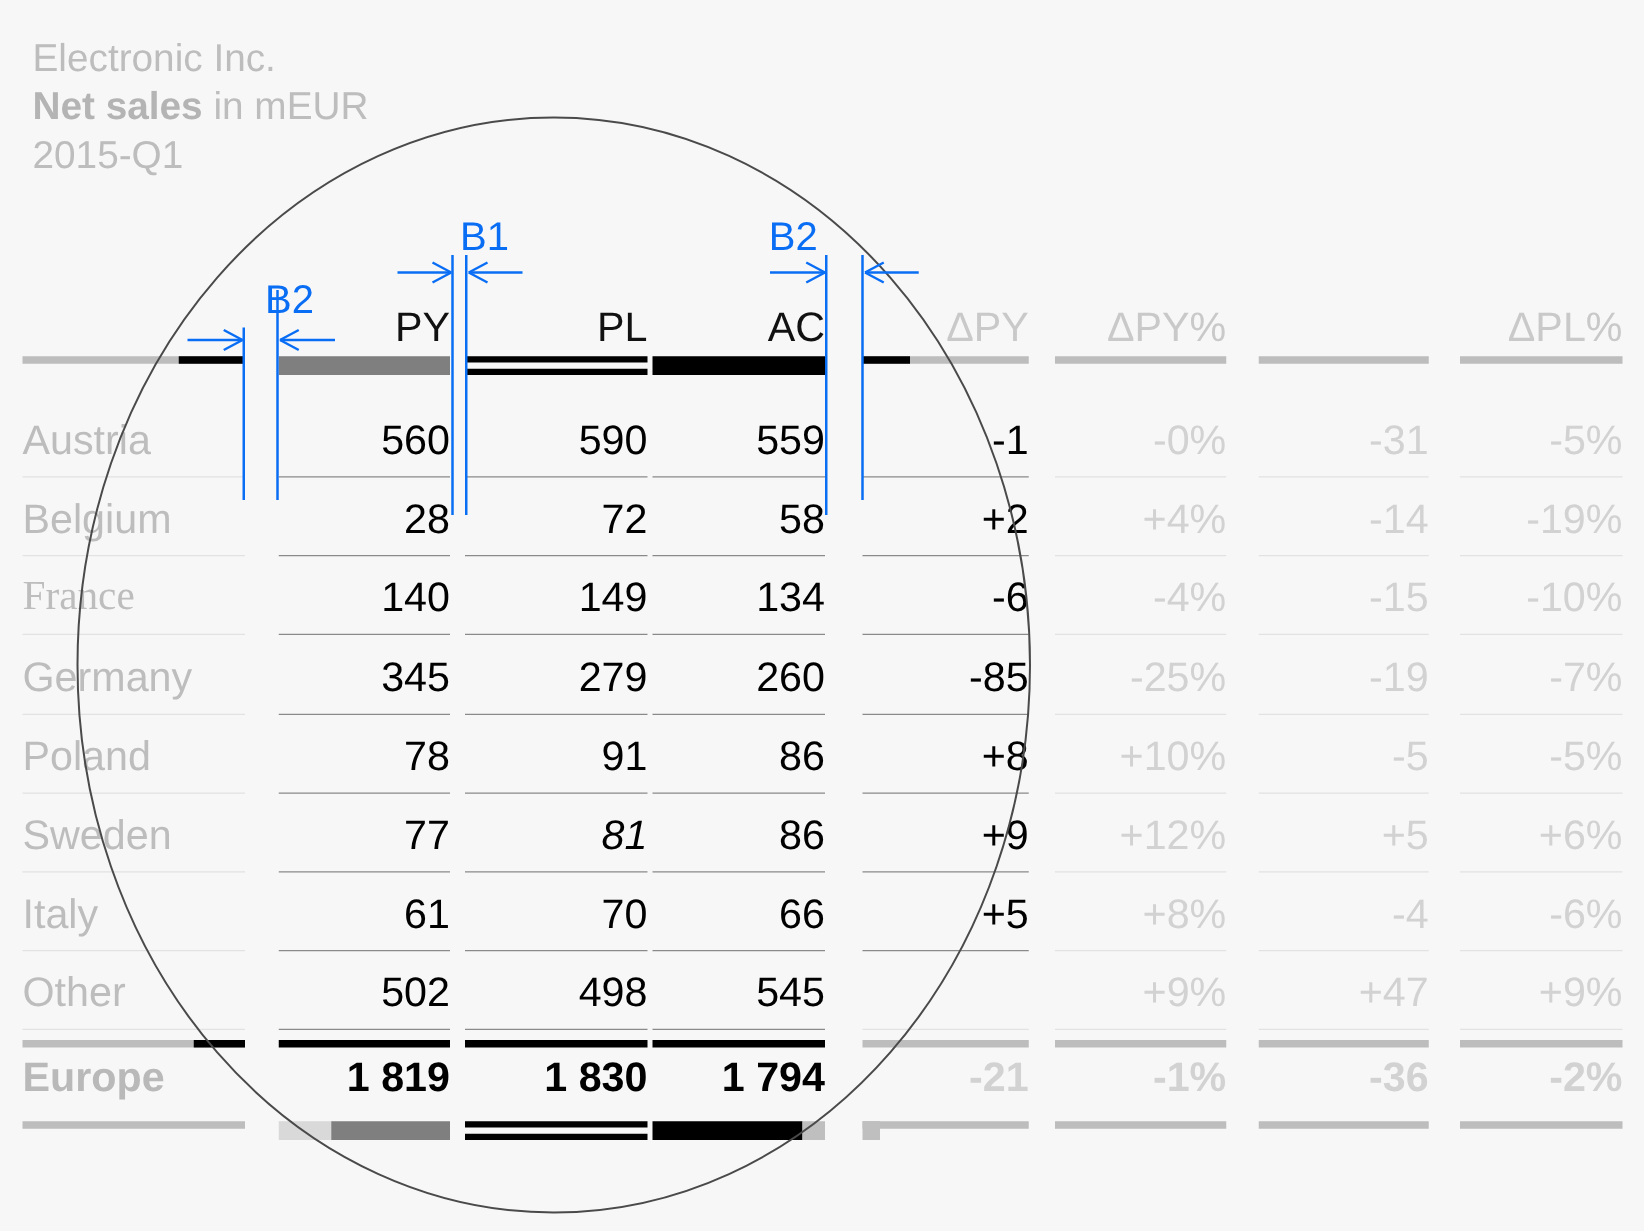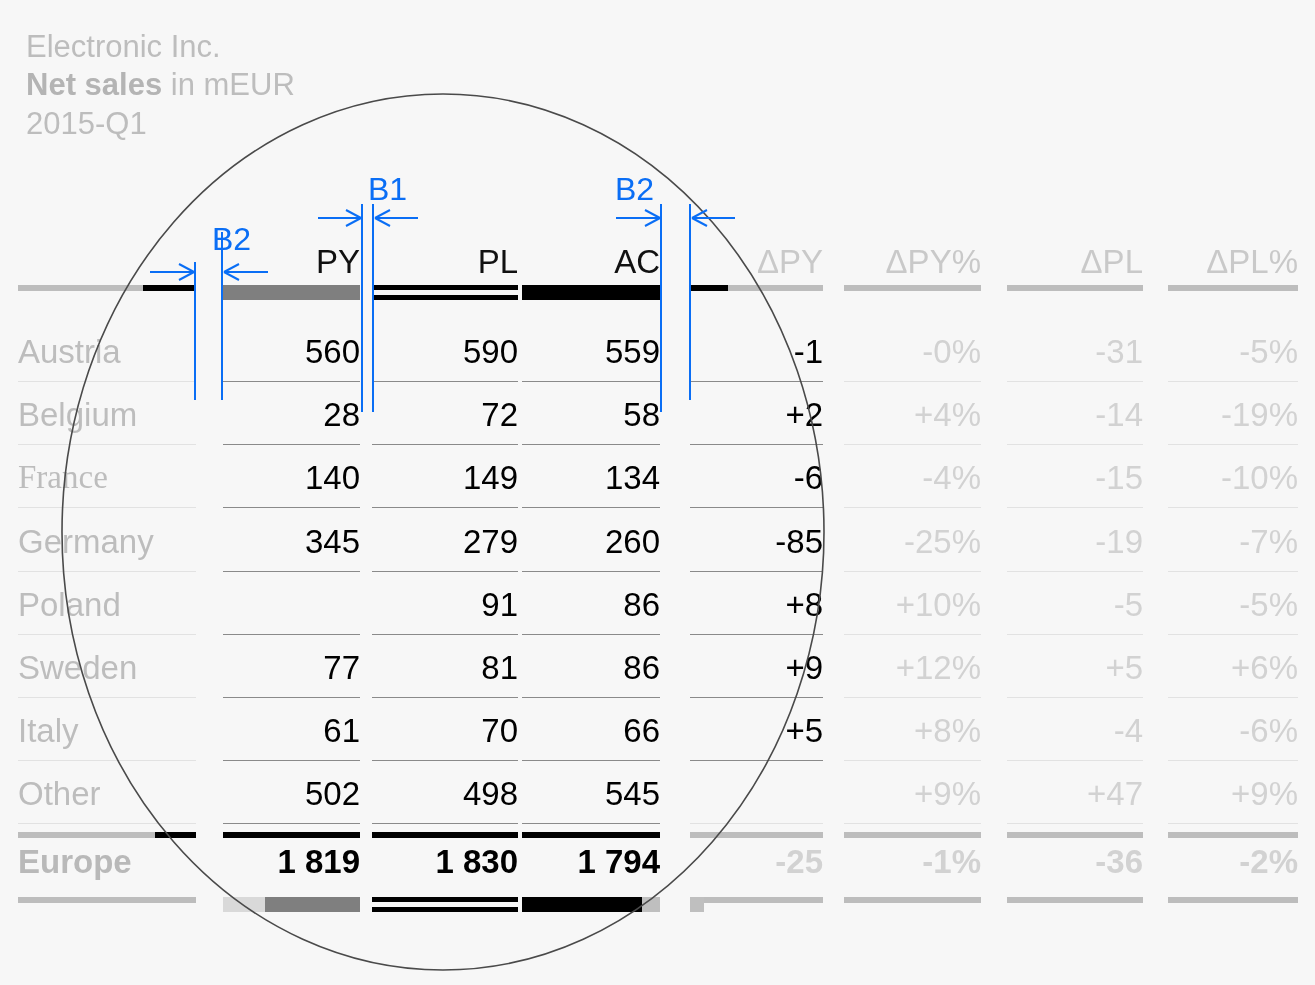--- a/index.html
+++ b/index.html
@@ -81,21 +81,20 @@
     <div class="t-line"><span class="t-strong">Net sales</span><span> in mEUR</span></div>
     <div class="t-line">2015-Q1</div>
   </div>
 
   <div class="table" id="tbl">
       <div class="hdr dark" style="left:183px;top:243px;width:177px;">PY</div>
       <div class="hdr dark" style="left:332px;top:243px;width:186px;">PL</div>
       <div class="hdr dark" style="left:482px;top:243px;width:178px;">AC</div>
       <div class="hdr dim" style="left:650px;top:243px;width:173px;">ΔPY</div>
       <div class="hdr dim" style="left:804px;top:243px;width:177px;">ΔPY%</div>
-      <div class="hdr dim" style="left:967px;top:243px;width:176px;">ΔPL</div>
       <div class="hdr dim" style="left:1128px;top:243px;width:170px;">ΔPL%</div>
       <div class="rule gray" style="left:18px;top:285px;width:178px;"></div>
       <div class="rule black" style="left:143px;top:285px;width:53px;"></div>
       <div class="bar py" style="left:223px;top:285px;width:137px;"></div>
       <div class="bar pl-t" style="left:372px;top:285px;width:146px;"></div>
       <div class="bar pl-b" style="left:372px;top:295px;width:146px;"></div>
       <div class="bar ac" style="left:522px;top:285px;width:138px;"></div>
       <div class="rule gray" style="left:690px;top:285px;width:133px;"></div>
       <div class="rule gray" style="left:844px;top:285px;width:137px;"></div>
       <div class="rule gray" style="left:1007px;top:285px;width:136px;"></div>
@@ -159,37 +158,38 @@
       <div class="cell dim" style="left:1108px;top:522.6px;width:190px;">-7%</div>
       <div class="rowline" style="left:18px;top:570.6px;width:178px;"></div>
       <div class="rowline dk" style="left:223px;top:570.6px;width:137px;"></div>
       <div class="rowline dk" style="left:372px;top:570.6px;width:146px;"></div>
       <div class="rowline dk" style="left:522px;top:570.6px;width:138px;"></div>
       <div class="rowline dk" style="left:690px;top:570.6px;width:133px;"></div>
       <div class="rowline" style="left:844px;top:570.6px;width:137px;"></div>
       <div class="rowline" style="left:1007px;top:570.6px;width:136px;"></div>
       <div class="rowline" style="left:1168px;top:570.6px;width:130px;"></div>
       <div class="rowlabel" style="top:585.8px;">Poland</div>
+      <div class="cell dark" style="left:163px;top:585.8px;width:197px;">78</div>
       <div class="cell dark" style="left:312px;top:585.8px;width:206px;">91</div>
       <div class="cell dark" style="left:462px;top:585.8px;width:198px;">86</div>
       <div class="cell dark" style="left:630px;top:585.8px;width:193px;">+8</div>
       <div class="cell dim" style="left:784px;top:585.8px;width:197px;">+10%</div>
       <div class="cell dim" style="left:947px;top:585.8px;width:196px;">-5</div>
       <div class="cell dim" style="left:1108px;top:585.8px;width:190px;">-5%</div>
       <div class="rowline" style="left:18px;top:633.8px;width:178px;"></div>
       <div class="rowline dk" style="left:223px;top:633.8px;width:137px;"></div>
       <div class="rowline dk" style="left:372px;top:633.8px;width:146px;"></div>
       <div class="rowline dk" style="left:522px;top:633.8px;width:138px;"></div>
       <div class="rowline dk" style="left:690px;top:633.8px;width:133px;"></div>
       <div class="rowline" style="left:844px;top:633.8px;width:137px;"></div>
       <div class="rowline" style="left:1007px;top:633.8px;width:136px;"></div>
       <div class="rowline" style="left:1168px;top:633.8px;width:130px;"></div>
       <div class="rowlabel" style="top:649px;">Sweden</div>
       <div class="cell dark" style="left:163px;top:649px;width:197px;">77</div>
-      <div class="cell dark" style="left:312px;top:649px;width:206px;">81</div>
+      <div class="cell dark" style="left:312px;top:649px;width:206px;font-style:italic;">81</div>
       <div class="cell dark" style="left:462px;top:649px;width:198px;">86</div>
       <div class="cell dark" style="left:630px;top:649px;width:193px;">+9</div>
       <div class="cell dim" style="left:784px;top:649px;width:197px;">+12%</div>
       <div class="cell dim" style="left:947px;top:649px;width:196px;">+5</div>
       <div class="cell dim" style="left:1108px;top:649px;width:190px;">+6%</div>
       <div class="rowline" style="left:18px;top:697px;width:178px;"></div>
       <div class="rowline dk" style="left:223px;top:697px;width:137px;"></div>
       <div class="rowline dk" style="left:372px;top:697px;width:146px;"></div>
       <div class="rowline dk" style="left:522px;top:697px;width:138px;"></div>
       <div class="rowline dk" style="left:690px;top:697px;width:133px;"></div>
@@ -233,21 +233,21 @@
       <div class="rule black" style="left:372px;top:832px;width:146px;"></div>
       <div class="rule black" style="left:522px;top:832px;width:138px;"></div>
       <div class="rule gray" style="left:690px;top:832px;width:133px;"></div>
       <div class="rule gray" style="left:844px;top:832px;width:137px;"></div>
       <div class="rule gray" style="left:1007px;top:832px;width:136px;"></div>
       <div class="rule gray" style="left:1168px;top:832px;width:130px;"></div>
       <div class="rowlabel total" style="top:843px;">Europe</div>
       <div class="cell total dark" style="left:163px;top:843px;width:197px;">1 819</div>
       <div class="cell total dark" style="left:312px;top:843px;width:206px;">1 830</div>
       <div class="cell total dark" style="left:462px;top:843px;width:198px;">1 794</div>
-      <div class="cell total dim" style="left:630px;top:843px;width:193px;">-25</div>
+      <div class="cell total dim" style="left:630px;top:843px;width:193px;">-21</div>
       <div class="cell total dim" style="left:784px;top:843px;width:197px;">-1%</div>
       <div class="cell total dim" style="left:947px;top:843px;width:196px;">-36</div>
       <div class="cell total dim" style="left:1108px;top:843px;width:190px;">-2%</div>
       <div class="rule gray" style="left:18px;top:897px;width:178px;"></div>
       <div class="bar py dim" style="left:223px;top:897px;width:42px;"></div>
       <div class="bar py" style="left:265px;top:897px;width:95px;"></div>
       <div class="bar pl-t" style="left:372px;top:897px;width:146px;"></div>
       <div class="bar pl-b" style="left:372px;top:907px;width:146px;"></div>
       <div class="bar ac" style="left:522px;top:897px;width:120px;"></div>
       <div class="bar ac dim" style="left:642px;top:897px;width:18px;"></div>

